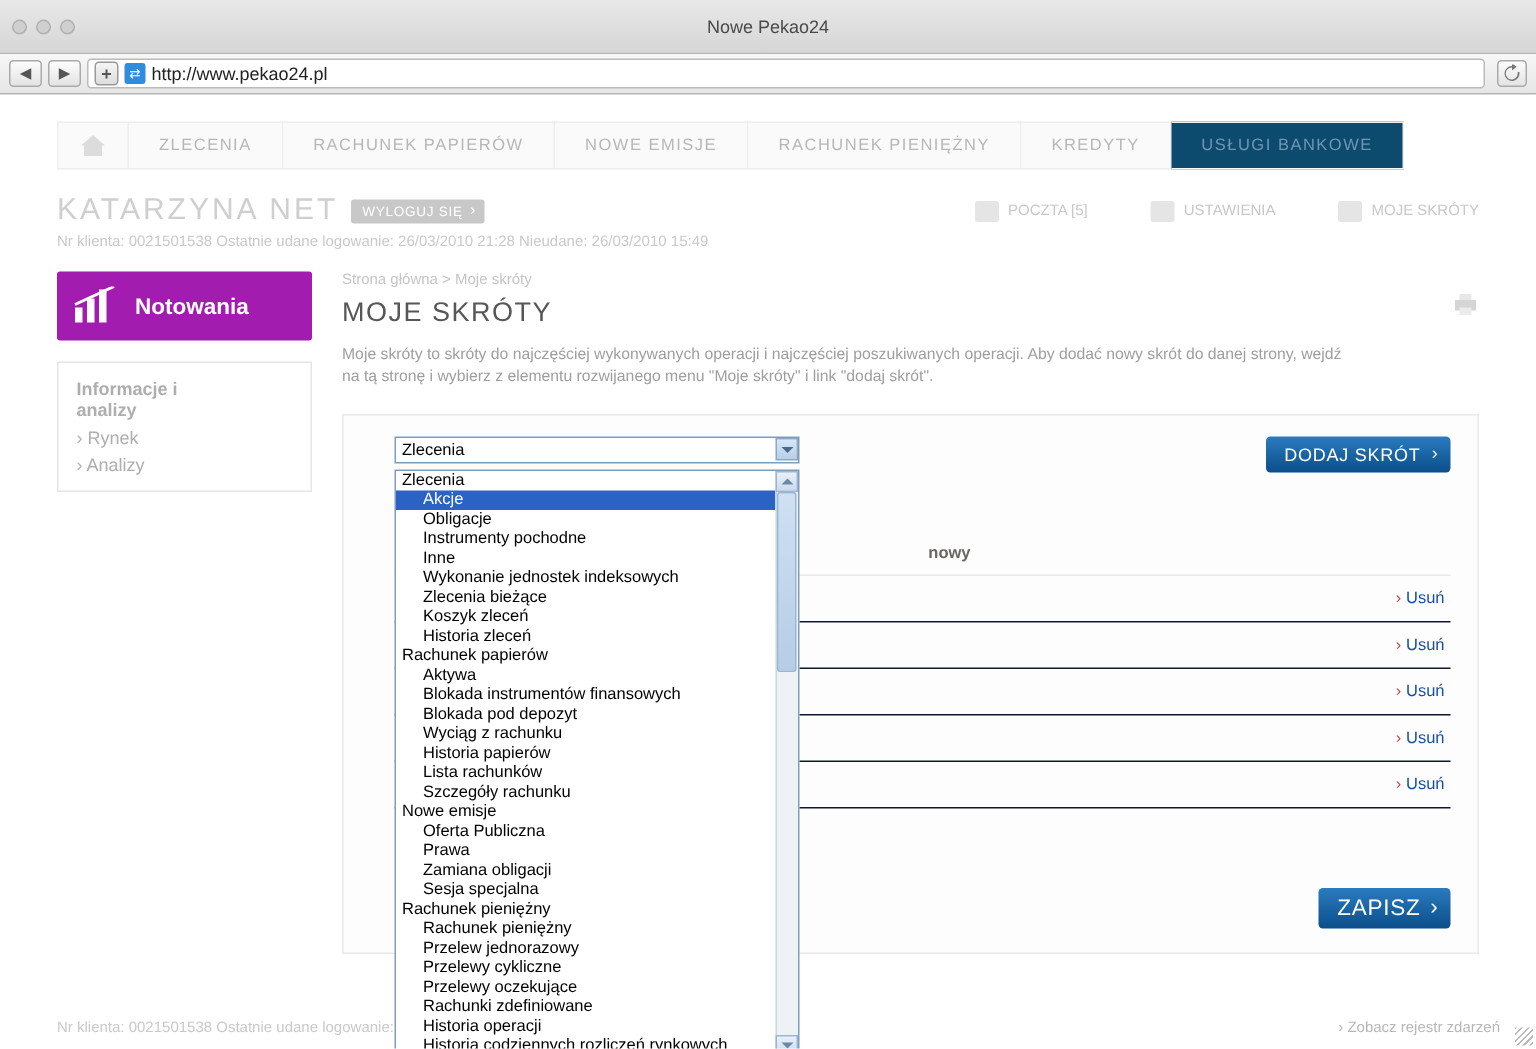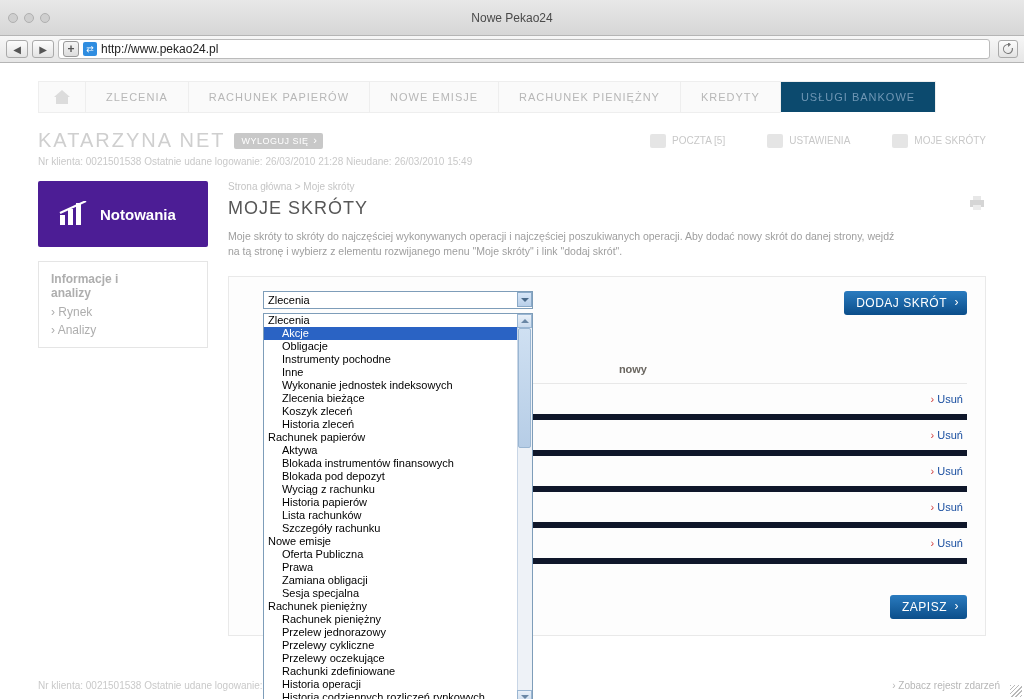--- a/index.html
+++ b/index.html
@@ -26,58 +26,58 @@
   .logout { background:#c8c8c8; color:#fff; font-size:9px; padding:3px 14px 3px 8px; border-radius:2px; letter-spacing:0.5px; position:relative; }
   .logout::after { content:"›"; position:absolute; right:5px; top:1px; font-size:11px; }
   .subhead-right { margin-left:auto; display:flex; gap:42px; align-items:center; }
   .sr-item { color:#c8c8c8; font-size:10px; display:flex; align-items:center; gap:6px; }
   .sr-item .ico { width:16px; height:14px; background:#e5e5e5; border-radius:2px; }
 
   .meta-line { color:#c9c9c9; font-size:10px; margin-top:4px; }
 
   .cols { display:flex; margin-top:14px; gap:20px; position:relative; }
   .left { width:170px; flex-shrink:0; }
-  .card-active { background:#4c1d95; color:#fff; padding:20px; display:flex; align-items:center; gap:10px; font-size:15px; font-weight:600; border-radius:2px; }
+  .card-active { background:#a21caf; color:#fff; padding:10px; display:flex; align-items:center; gap:10px; font-size:15px; font-weight:600; border-radius:2px; }
   .card-active .ci { width:32px; height:26px; }
   .card-info { border:1px solid #e5e5e5; padding:10px 12px; margin-top:14px; color:#aeaeae; }
   .card-info .ttl { font-weight:600; font-size:12px; line-height:1.2; }
   .card-info .lnk { font-size:12px; margin-top:4px; }
   .card-info .lnk::before { content:"› "; }
 
   .right { flex:1; position:relative; }
   .breadcrumb { color:#c5c5c5; font-size:10px; }
   .page-title { font-size:18px; color:#575757; letter-spacing:1px; margin-top:6px; font-weight:400; }
   .print-ico { position:absolute; right:0; top:14px; width:18px; height:16px; color:#bfbfbf; }
   .intro { color:#9e9e9e; font-size:10.5px; margin-top:10px; line-height:1.4; max-width:680px; }
 
   .panel { border:1px solid #e9e9e9; background:#fdfdfd; margin-top:18px; padding:14px 18px 28px 34px; min-height:360px; position:relative; }
   .add-btn { position:absolute; right:18px; top:14px; background:#0f5a9a; background:linear-gradient(#2a7bbf,#0b4e8a); color:#fff; font-size:12px; padding:5px 20px 5px 12px; border-radius:3px; letter-spacing:0.5px; }
   .add-btn::after { content:"›"; position:absolute; right:8px; top:4px; }
-  .save-btn { position:absolute; right:18px; bottom:16px; background:linear-gradient(#2a7bbf,#0b4e8a); color:#fff; font-size:12px; padding:5px 20px 5px 12px; border-radius:3px; letter-spacing:0.5px; }
+  .save-btn { position:absolute; right:18px; bottom:16px; background:linear-gradient(#2a7bbf,#0b4e8a); color:#fff; font-size:15px; padding:5px 20px 5px 12px; border-radius:3px; letter-spacing:0.5px; }
   .save-btn::after { content:"›"; position:absolute; right:8px; top:4px; }
 
   .select-box { width:270px; height:18px; border:1px solid #7e9db9; background:#fff; display:flex; align-items:center; padding:0 2px 0 4px; font-size:11px; color:#000; position:relative; }
   .select-box .arrow-btn { width:15px; height:15px; background:linear-gradient(#d7e6f7,#b8cfe9); border:1px solid #8aa9c7; position:absolute; right:0; top:0; display:flex; align-items:center; justify-content:center; }
   .select-box .arrow-btn::after { content:""; border-left:4px solid transparent; border-right:4px solid transparent; border-top:4px solid #4a6a8a; }
   .dropdown { width:270px; border:1px solid #7e9db9; background:#fff; position:absolute; top:36px; left:34px; z-index:50; font-size:11px; max-height:395px; overflow:hidden; }
   .dropdown .scrollbar-track { position:absolute; right:0; top:0; bottom:0; width:15px; background:#eef2f7; border-left:1px solid #c9d6e6; }
   .dropdown .scrollbar-thumb { position:absolute; right:1px; top:14px; width:13px; height:120px; background:linear-gradient(#cfe0f2,#b6cde6); border:1px solid #9ab6d2; border-radius:2px; }
   .dropdown .sb-btn { position:absolute; right:0; width:15px; height:14px; background:linear-gradient(#e9f0f8,#cadbee); border:1px solid #9ab6d2; display:flex; align-items:center; justify-content:center; }
   .dropdown .sb-btn.top { top:0; } .dropdown .sb-btn.bot { bottom:0; }
   .dropdown .sb-btn::after { content:""; border-left:4px solid transparent; border-right:4px solid transparent; }
   .dropdown .sb-btn.top::after { border-bottom:4px solid #6a87a5; }
   .dropdown .sb-btn.bot::after { border-top:4px solid #6a87a5; }
   .dropdown-inner { padding-right:15px; }
   .dd-group { padding:0 4px; color:#000; line-height:13px; }
   .dd-item { padding:0 18px 0 18px; color:#000; line-height:13px; cursor:default; }
   .dd-item.selected { background:#2a63c4; color:#fff; }
 
   .rows-area { margin-top:46px; margin-left:0; }
   .section-title { font-weight:600; color:#6a6660; font-size:11px; padding:8px 0 8px 0; border-bottom:1px solid #e8e8e8; }
-  .row-line { display:flex; justify-content:flex-end; align-items:flex-start; border-bottom:6px solid #0f172a; padding:9px 4px 9px 0; }
+  .row-line { display:flex; justify-content:flex-end; align-items:flex-start; border-bottom:1px solid #0f172a; padding:9px 4px 9px 0; }
   .row-line a { color:#1a4fa0; font-size:11px; }
   .row-line a::before { content:"› "; color:#d04040; }
 
   .footer { position:absolute; left:38px; right:24px; bottom:8px; color:#c9c9c9; font-size:10px; display:flex; align-items:center; }
   .footer .fr { margin-left:auto; color:#b7b7b7; }
   .footer .fr::before { content:"› "; }
   .window-resize { position:absolute; right:2px; bottom:2px; width:12px; height:12px; background:repeating-linear-gradient(135deg,#b9b9b9 0 1px,transparent 1px 3px); }
 </style>
 </head>
 <body>

